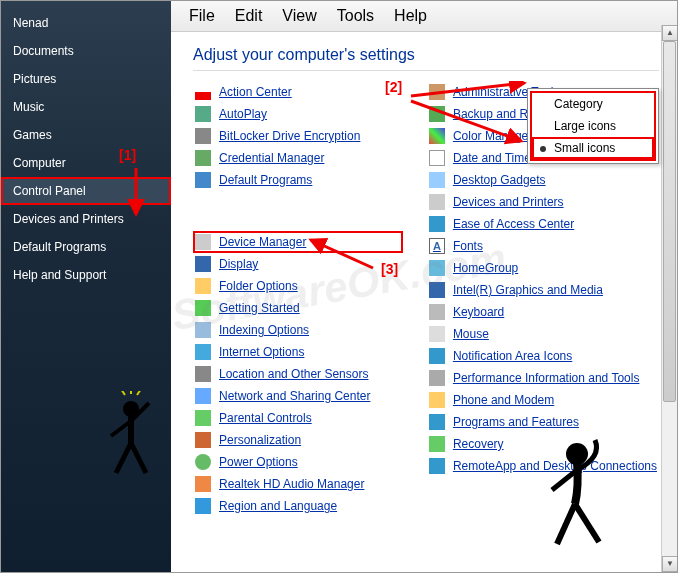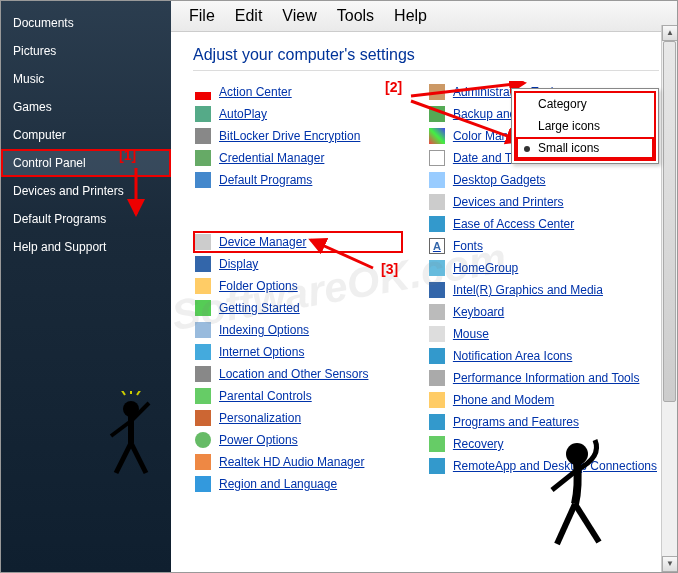--- a/index.html
+++ b/index.html
@@ -15,21 +15,21 @@
 
     .content { flex: 1; padding: 14px 18px 10px 22px; position: relative; }
     .header-row { display: flex; justify-content: space-between; align-items: center; margin-bottom: 6px; }
     .heading { color: #003399; font-size: 16px; font-weight: normal; }
     .viewby { font-size: 11px; color: #555; }
     .viewby-label { margin-right: 4px; }
     .viewby-val { color: #0066cc; border: 2px solid #e00; padding: 0 4px; cursor: pointer; }
     .viewby-val .arrow { font-size: 8px; margin-left: 2px; }
     .hr { border: none; border-top: 1px solid #dcdcdc; margin: 6px 0 10px 0; }
 
-    .dropdown { position: absolute; top: 56px; right: 18px; width: 148px; background: #fff; border: 1px solid #888; font-size: 12px; z-index: 5; box-shadow: 2px 2px 4px rgba(0,0,0,0.2); }
+    .dropdown { position: absolute; top: 56px; right: 18px; width: 132px; background: #fff; border: 1px solid #888; font-size: 12px; z-index: 5; box-shadow: 2px 2px 4px rgba(0,0,0,0.2); }
     .dropdown-inner { border: 2px solid #e00; margin: 2px; }
     .dd-item { padding: 4px 8px 4px 22px; position: relative; cursor: default; }
     .dd-item.hl { border: 2px solid #e00; padding: 2px 6px 2px 20px; }
     .dd-bullet { position: absolute; left: 6px; top: 7px; width: 6px; height: 6px; background: #333; border-radius: 50%; }
 
     .grid { display: flex; gap: 24px; font-size: 12px; }
     .col { flex: 1; display: flex; flex-direction: column; }
     .cp-item { display: flex; align-items: center; gap: 8px; padding: 3px 2px; color: #0033aa; cursor: pointer; white-space: nowrap; text-decoration: underline; }
     .cp-item.hl { border: 2px solid #e00; padding: 1px 0; margin-top: 40px; }
     .cp-icon { width: 16px; height: 16px; display: inline-flex; align-items: center; justify-content: center; font-size: 11px; flex-shrink: 0; }
@@ -81,20 +81,21 @@
     .ic-perf{background:#aaa;}
     .ic-phone{background:#fc6;}
     .ic-prog{background:#39c;}
     .ic-rec{background:#6c6;}
     .ic-remote{background:#39c;}
   </style>
 </head>
 <body>
 
 <div class="sidebar" id="sidebar">
+    <div class="sidebar-item">Nenad</div>
     <div class="sidebar-item">Documents</div>
     <div class="sidebar-item">Pictures</div>
     <div class="sidebar-item">Music</div>
     <div class="sidebar-item">Games</div>
     <div class="sidebar-item">Computer</div>
     <div class="sidebar-item highlighted">Control Panel</div>
     <div class="sidebar-item">Devices and Printers</div>
     <div class="sidebar-item">Default Programs</div>
     <div class="sidebar-item">Help and Support</div>
   </div>
@@ -164,20 +165,24 @@
             <span class="cp-icon ic-idx"></span>
             <span>Indexing Options</span>
           </div>
           <div class="cp-item">
             <span class="cp-icon ic-ie"></span>
             <span>Internet Options</span>
           </div>
           <div class="cp-item">
             <span class="cp-icon ic-loc"></span>
             <span>Location and Other Sensors</span>
+          </div>
+          <div class="cp-item">
+            <span class="cp-icon ic-net"></span>
+            <span>Network and Sharing Center</span>
           </div>
           <div class="cp-item">
             <span class="cp-icon ic-par"></span>
             <span>Parental Controls</span>
           </div>
           <div class="cp-item">
             <span class="cp-icon ic-pers"></span>
             <span>Personalization</span>
           </div>
           <div class="cp-item">

